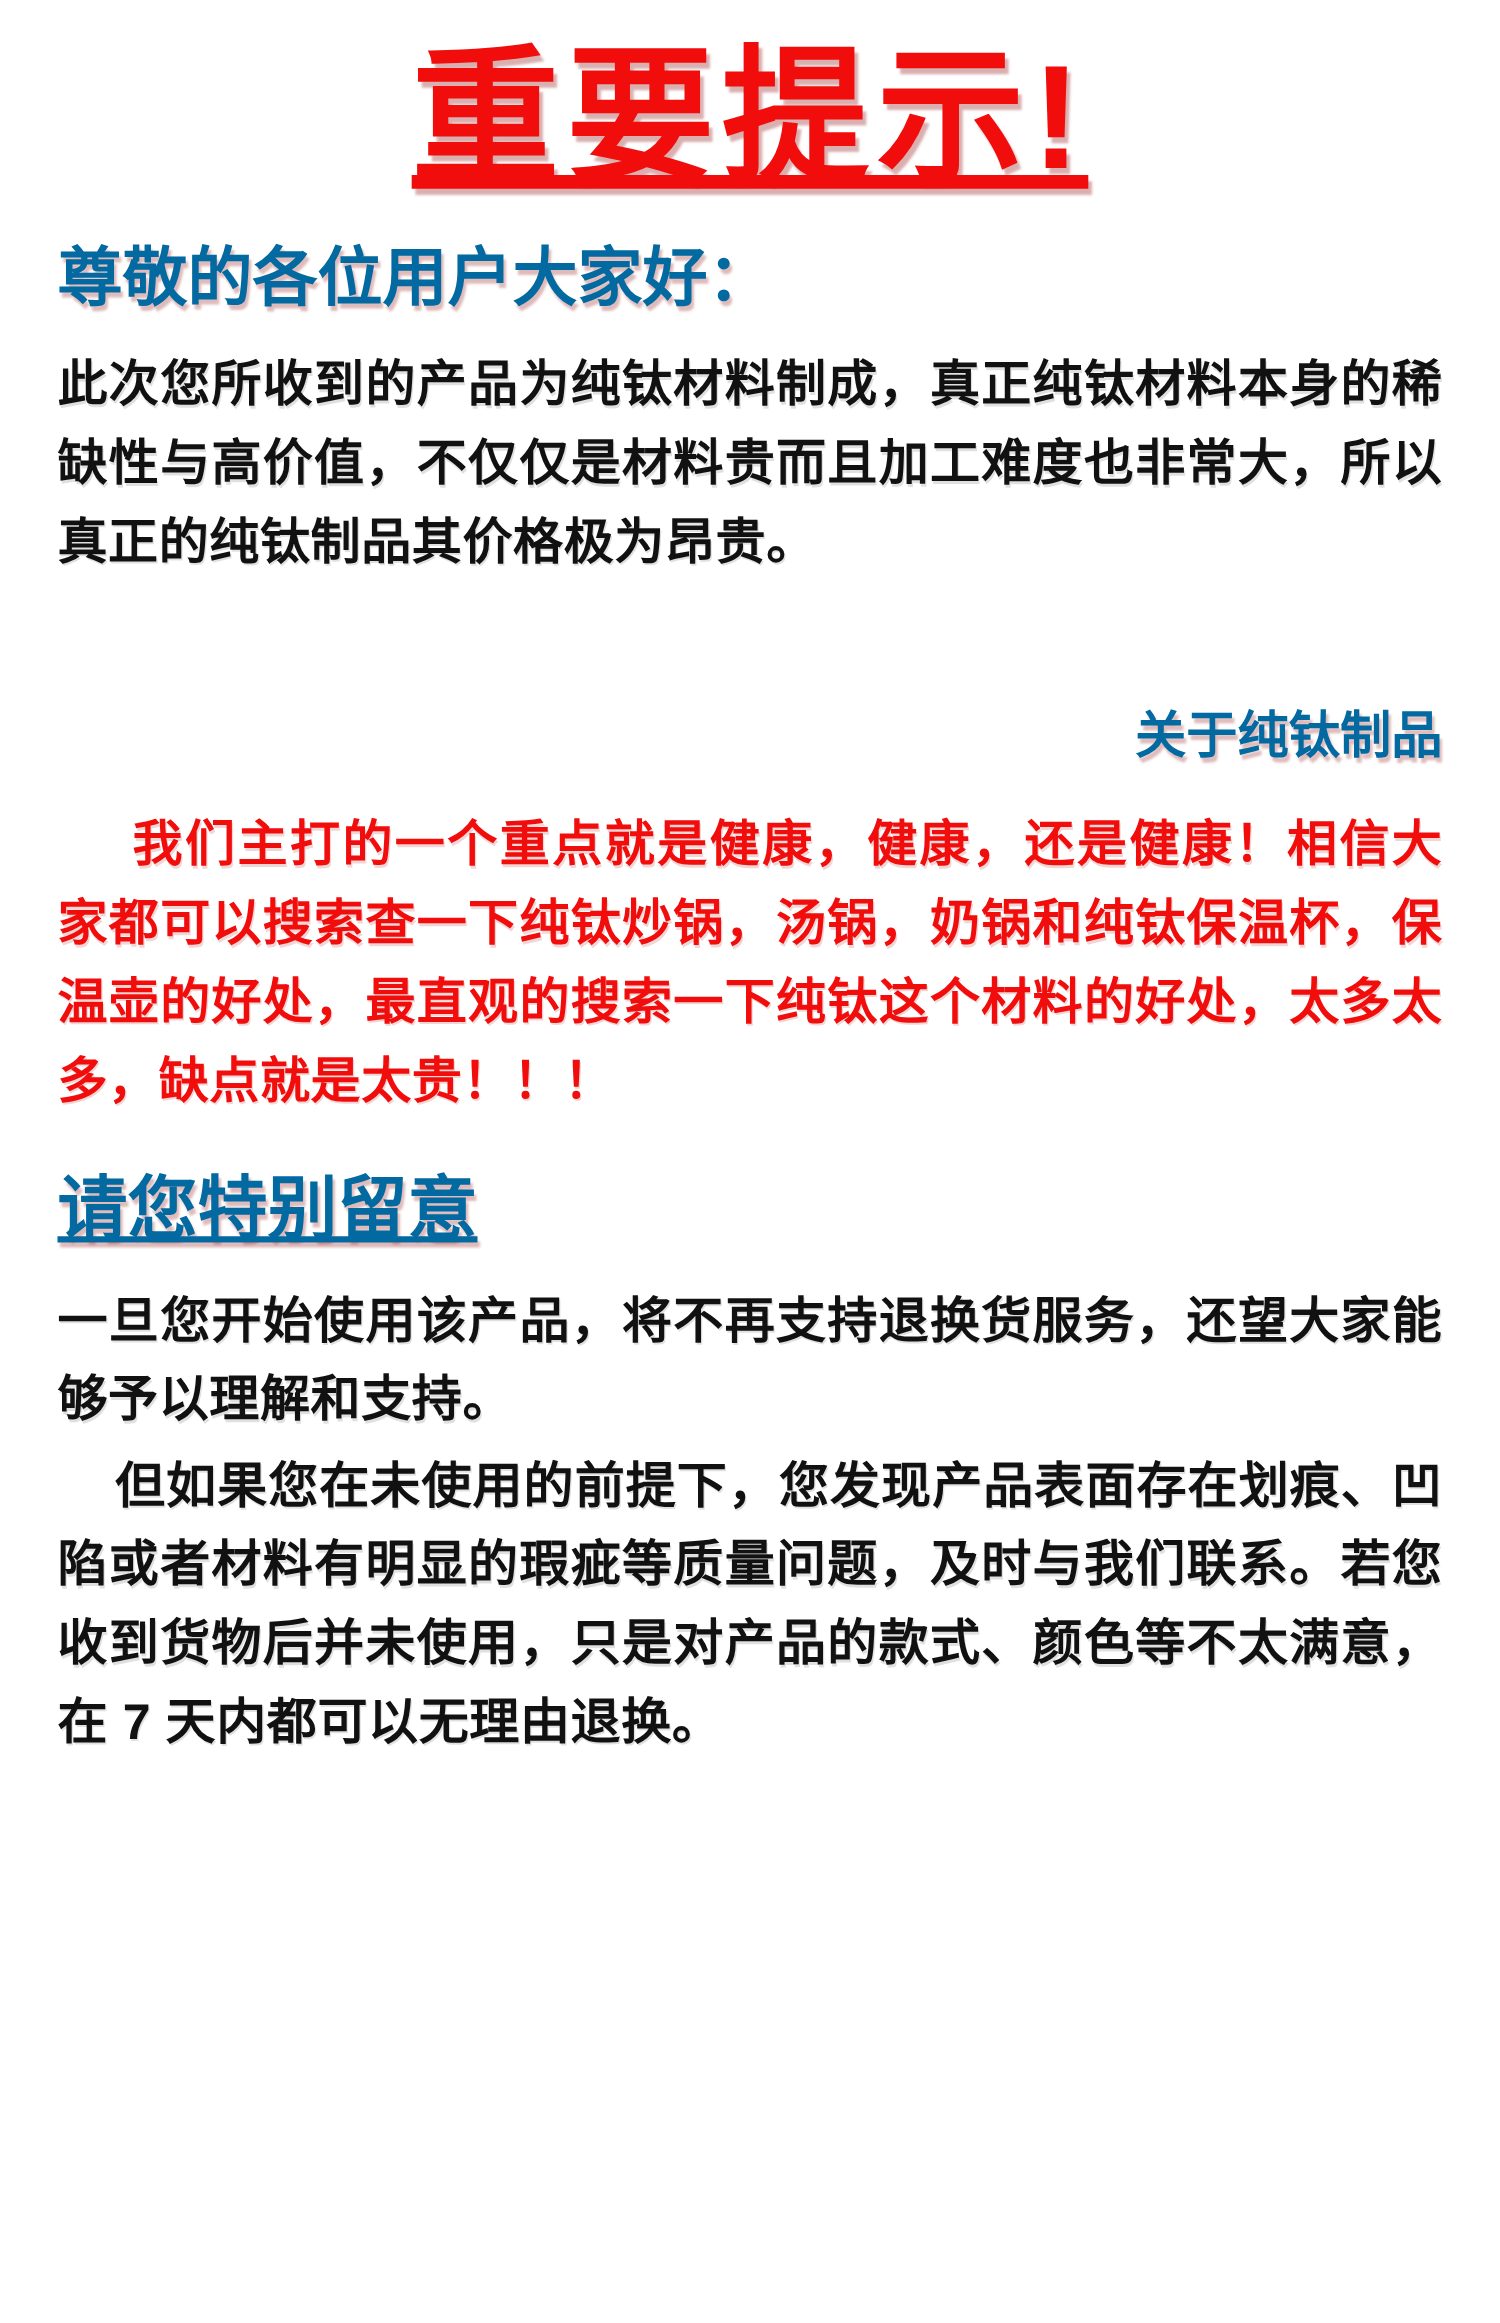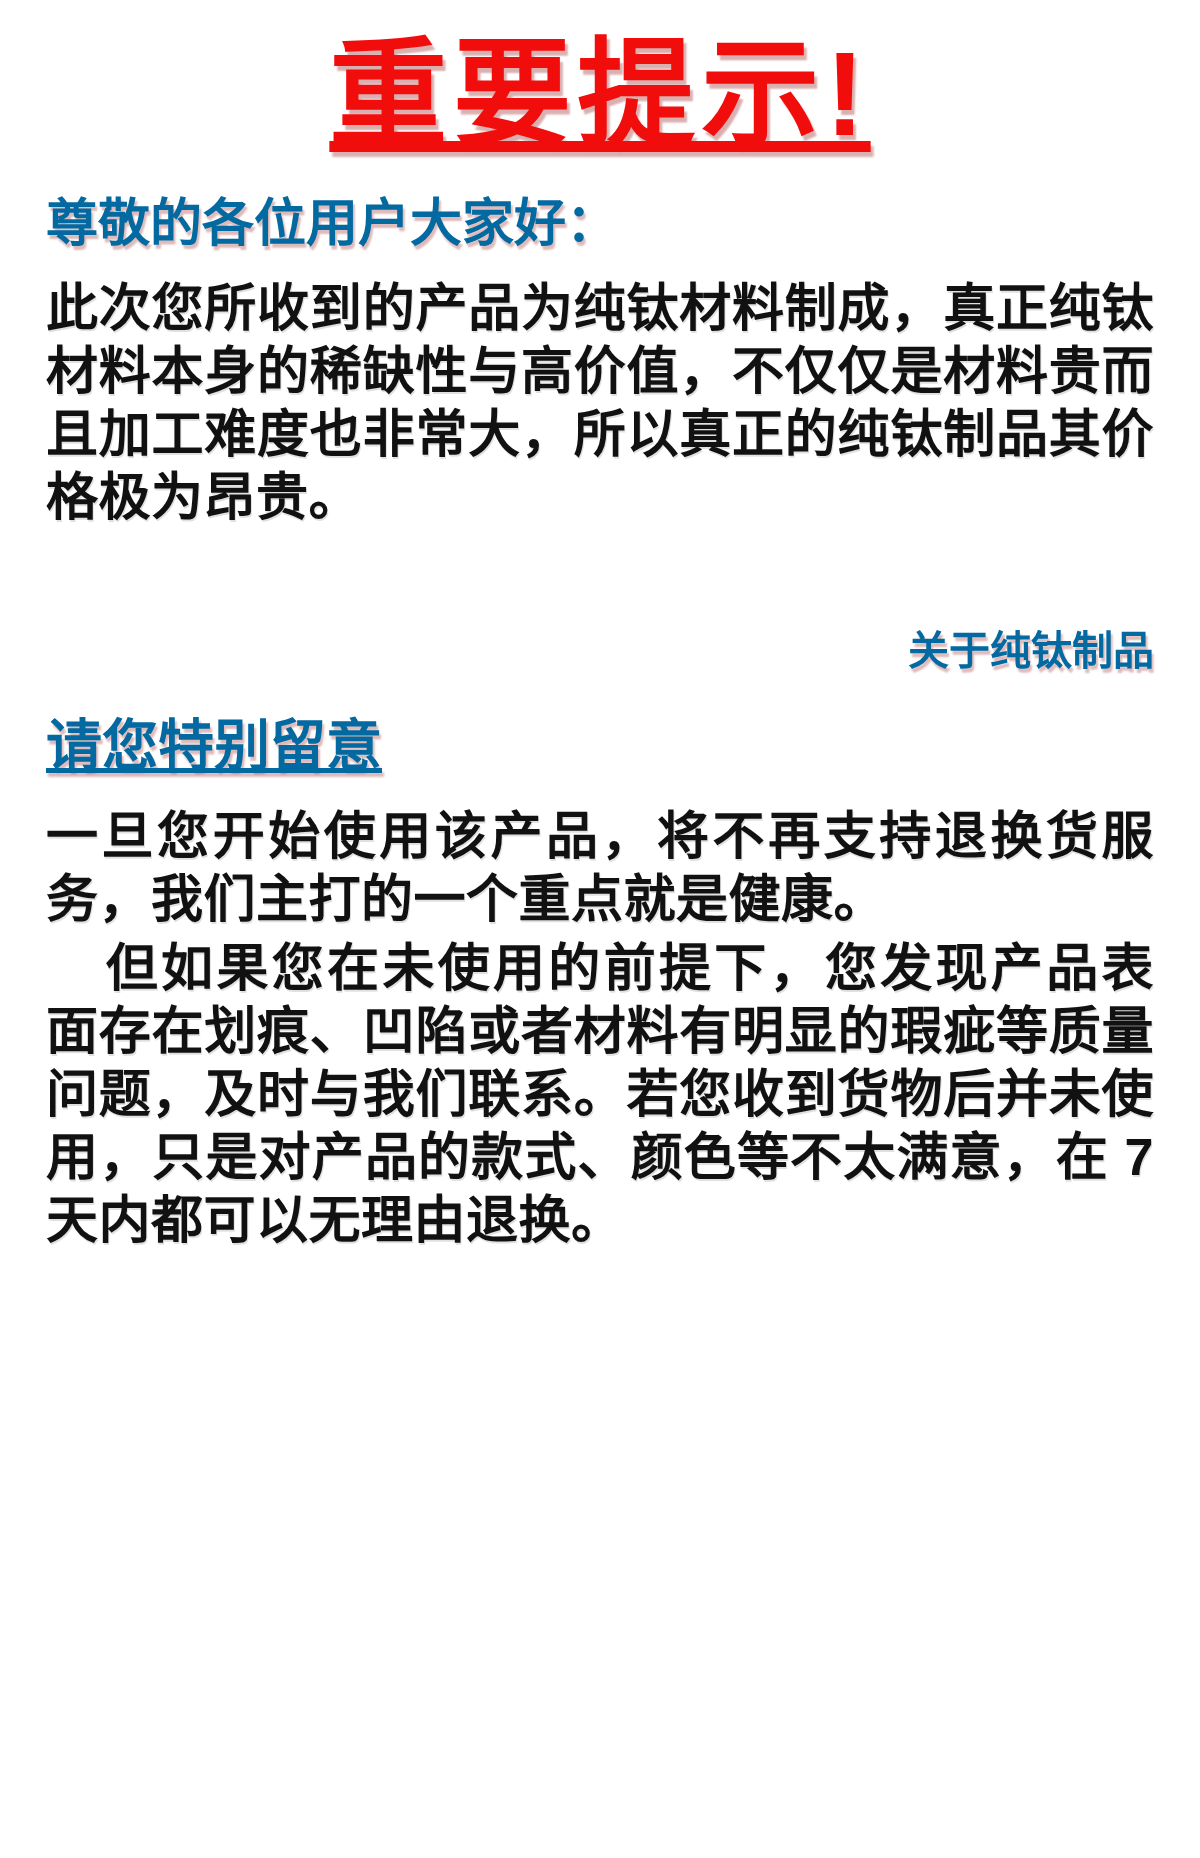--- a/index.html
+++ b/index.html
@@ -37,21 +37,21 @@
     font-weight: 900;
     color: #0369a1;
     line-height: 1.2;
     text-shadow: 2px 4px 2px rgba(150, 25, 25, 0.3);
   }
   .h-greeting { font-size: 52px; margin-top: 32px; }
   .h-about    { font-size: 41px; margin-top: 98px; text-align: right; }
   .h-notice   { font-size: 56px; margin-top: 36px; text-decoration: underline; }
   .para {
     margin: 0;
-    font-size: 52px;
+    font-size: 40px;
     line-height: 63px;
     font-weight: 700;
     text-align: justify;
     letter-spacing: 0.5px;
   }
   .p-black {
     color: #111111;
     text-shadow: 1px 2px 0 rgba(0, 0, 0, 0.12);
   }
   .p-red {
@@ -72,21 +72,22 @@
 
   <h1 class="page-title">重要提示!</h1>
 
   <section>
     <h2 class="sec-heading h-greeting">尊敬的各位用户大家好：</h2>
     <p class="para p-black mt-greeting-body">此次您所收到的产品为纯钛材料制成，真正纯钛材料本身的稀缺性与高价值，不仅仅是材料贵而且加工难度也非常大，所以真正的纯钛制品其价格极为昂贵。</p>
   </section>
 
   <section>
     <h2 class="sec-heading h-about">关于纯钛制品</h2>
+    <p class="para p-red mt-about-hl">我们主打的一个重点就是健康，健康，还是健康！相信大家都可以搜索查一下纯钛炒锅，汤锅，奶锅和纯钛保温杯，保温壶的好处，最直观的搜索一下纯钛这个材料的好处，太多太多，缺点就是太贵！！！</p>
   </section>
 
   <section>
     <h2 class="sec-heading h-notice">请您特别留意</h2>
-    <p class="para p-black mt-notice-1">一旦您开始使用该产品，将不再支持退换货服务，我们主打的一个重点就是健康。</p>
+    <p class="para p-black mt-notice-1">一旦您开始使用该产品，将不再支持退换货服务，还望大家能够予以理解和支持。</p>
     <p class="para p-black mt-notice-2">但如果您在未使用的前提下，您发现产品表面存在划痕、凹陷或者材料有明显的瑕疵等质量问题，及时与我们联系。若您收到货物后并未使用，只是对产品的款式、颜色等不太满意，在 7 天内都可以无理由退换。</p>
   </section>
 
 </div>
 
 </body></html>

